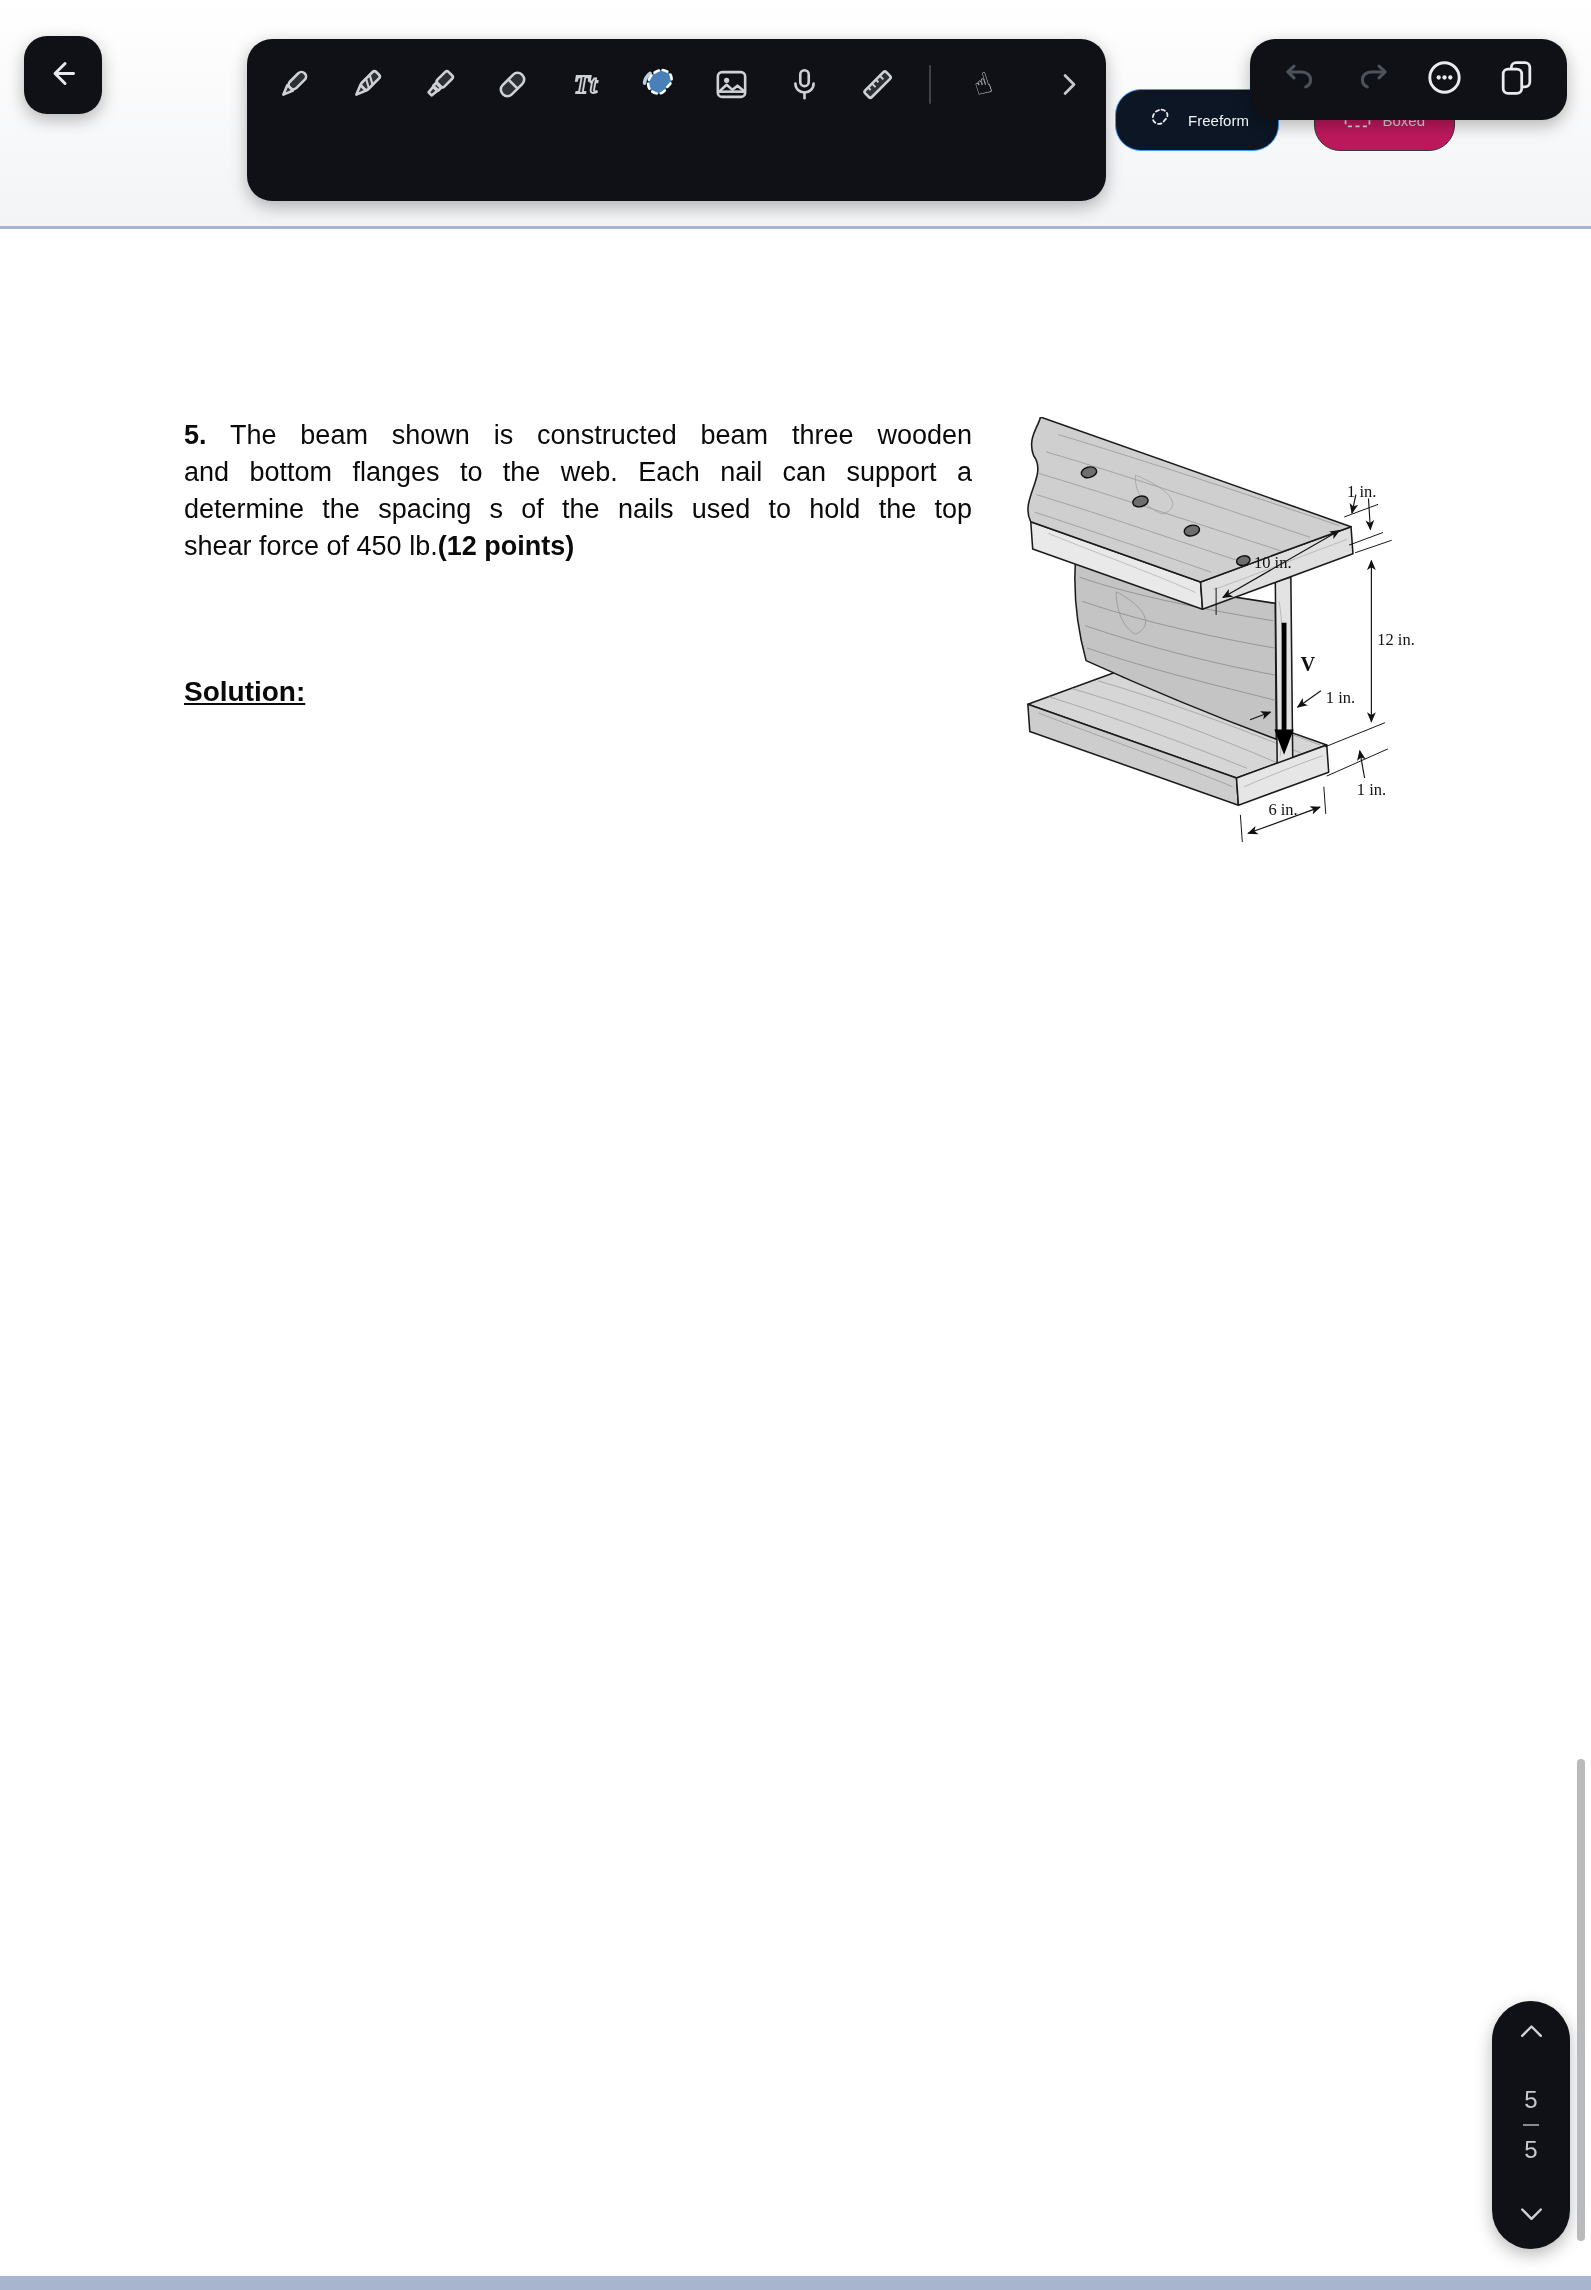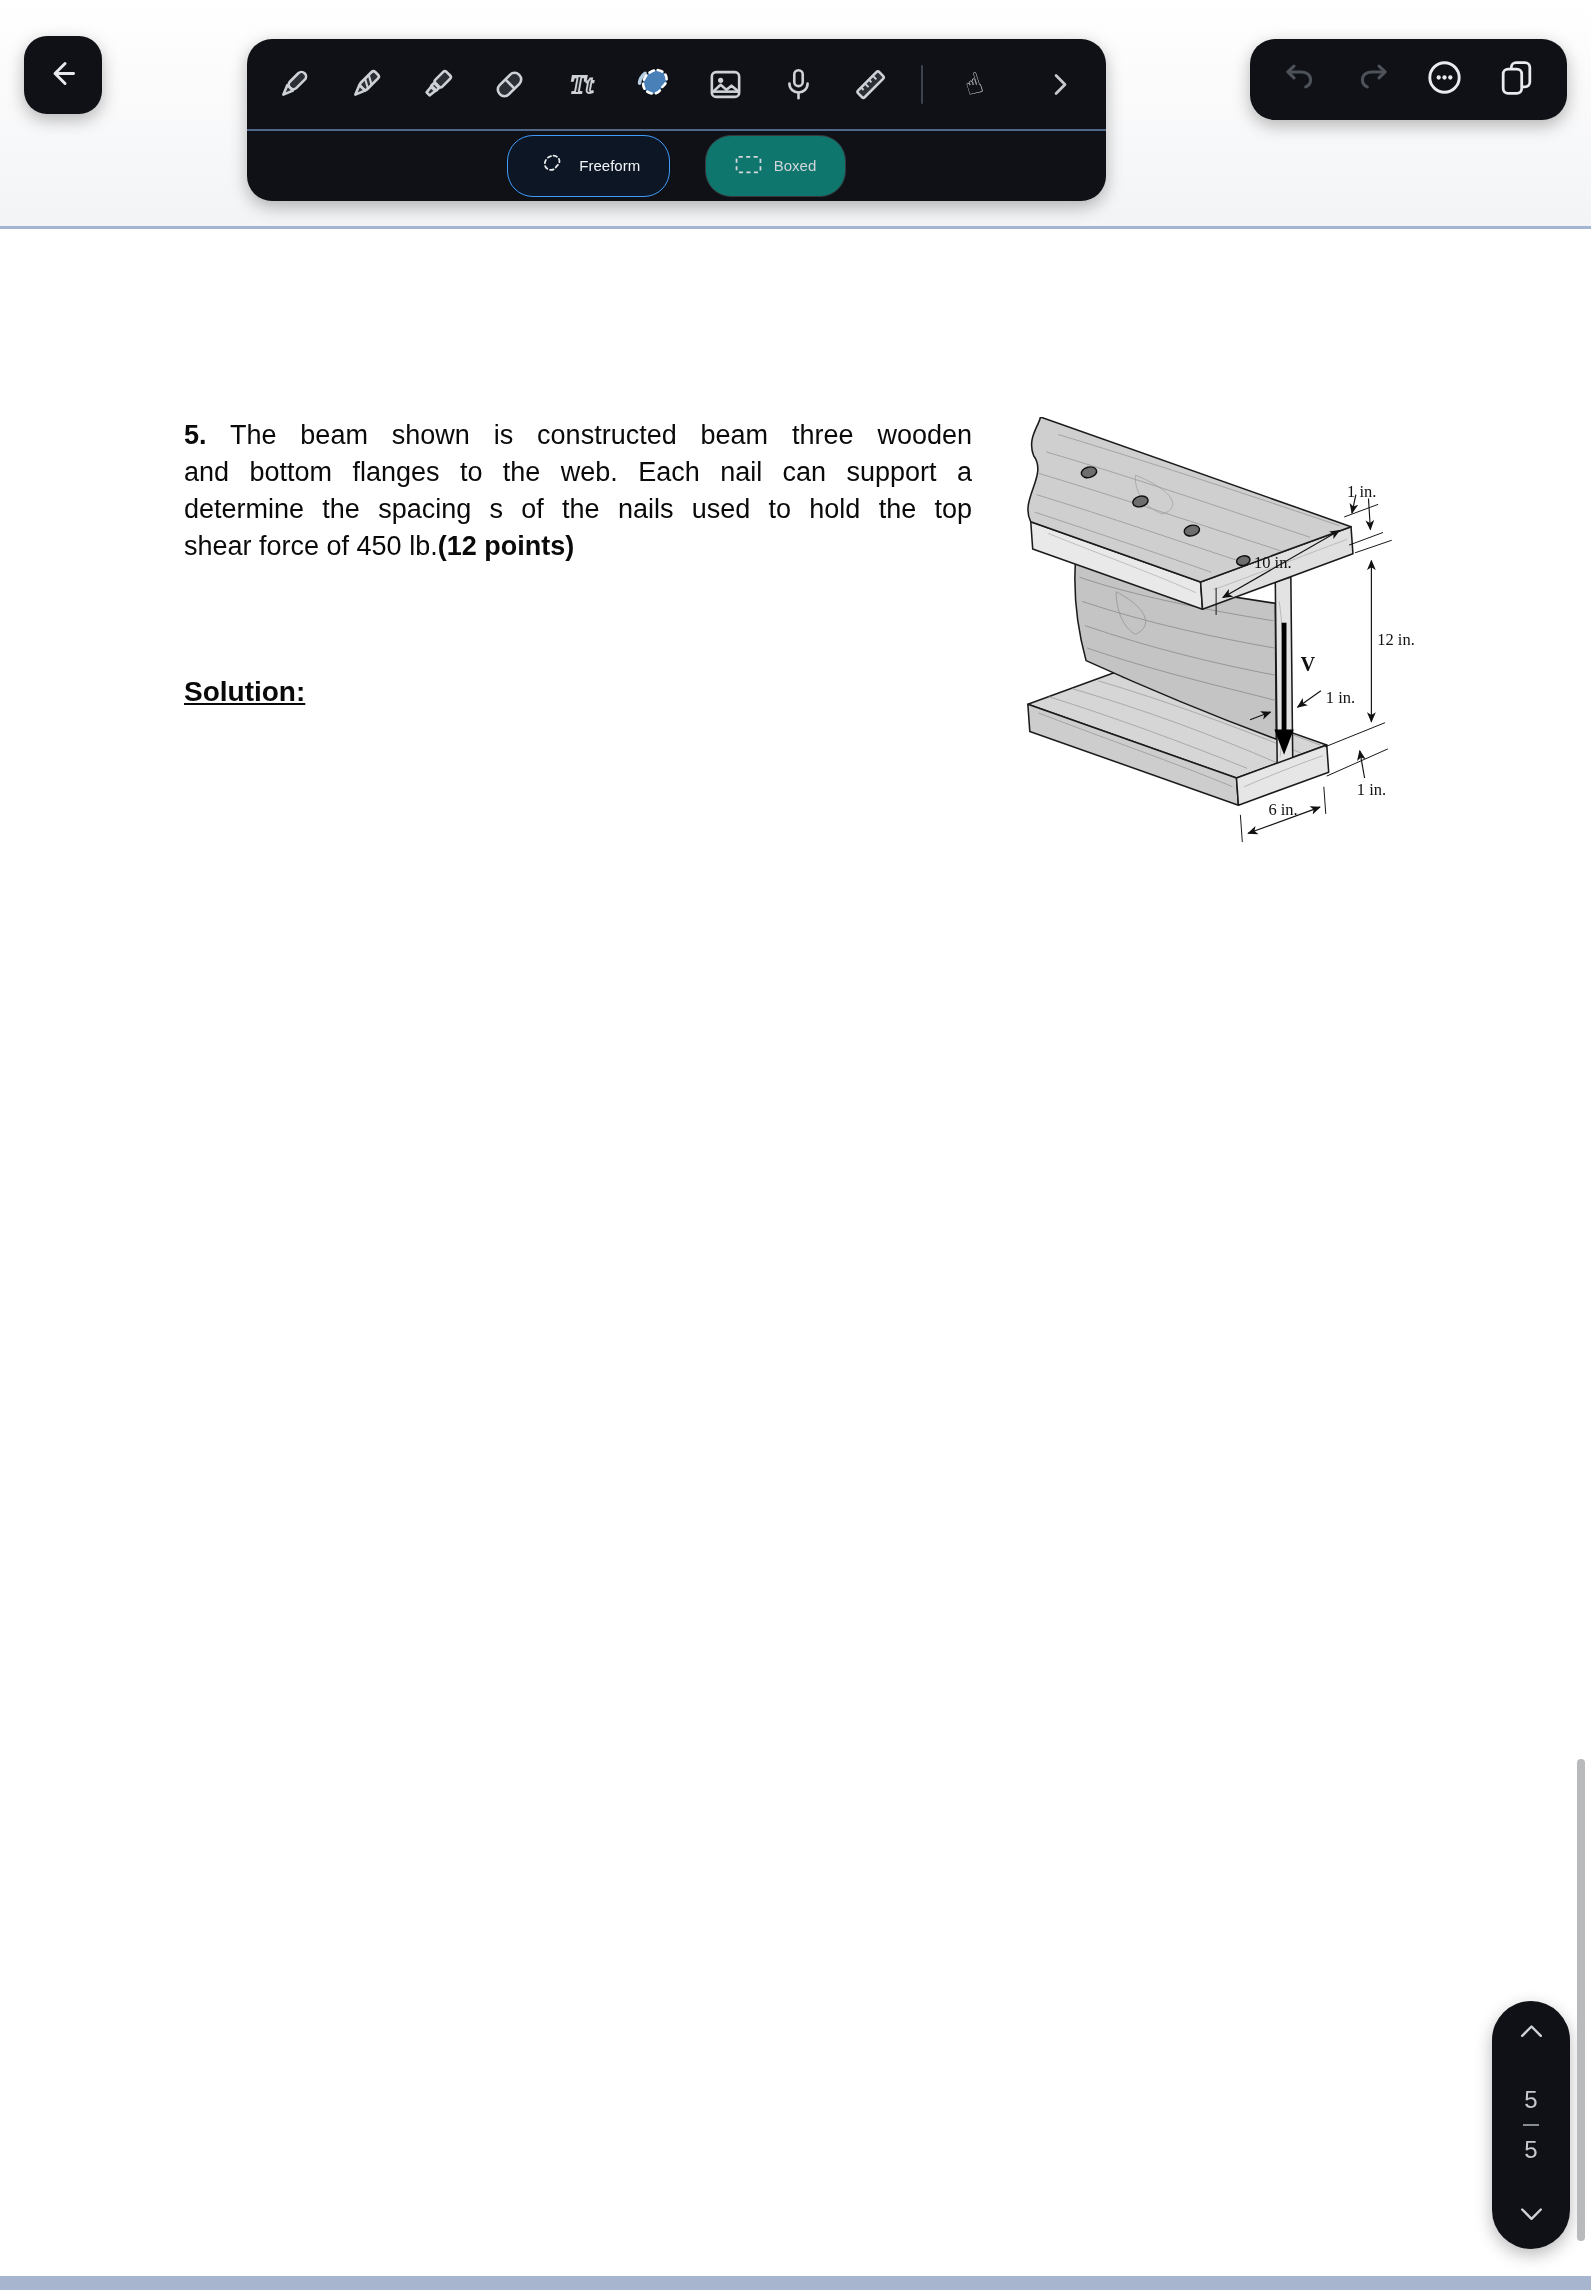--- a/index.html
+++ b/index.html
@@ -12,33 +12,33 @@
   
   .top-strip { position:absolute; left:0; top:0; width:1591px; height:226px;
     background:linear-gradient(180deg,#ffffff 0%,#f3f4f6 100%); }
   .page-divider { position:absolute; left:0; top:226px; width:1591px; height:2.9px;
     background:#a3b5d2; }
   .dark-panel { background:#0f1116; border-radius:23px;
     box-shadow:0 5.8px 17.5px rgba(0,0,0,.28); }
   .back-btn { position:absolute; left:24px; top:36px; width:78px; height:78px;
     display:flex; align-items:center; justify-content:center; cursor:pointer; }
   .toolbar { position:absolute; left:247px; top:39px; width:859px; height:162px;
-    border-radius:25px; display:flex; flex-direction:column; }
+    border-radius:25px; display:flex; }
   .tools-row { height:90px; display:flex; align-items:center; padding:0 25px; gap:30px; }
   .tool { width:43px; height:43px; display:flex; align-items:center;
     justify-content:center; cursor:pointer; border-radius:9.7px; }
   .tool svg { display:block; }
   .tool-divider { width:1.9px; height:39px; background:#3d434c; border-radius:1px; }
   .tool-expand { margin-left:13.6px; }
   .toolbar-line { height:1.9px; background:#50698b; width:100%; }
   .modes-row { flex:1; display:flex; align-items:center; justify-content:center; gap:35px; }
   .mode-pill { height:62px; border-radius:26px; display:flex; align-items:center;
     gap:11.6px; padding:0 29px; cursor:pointer; font-size:15px; }
   .mode-pill.selected { background:#0c1624; border:1.9px solid #3f9bfc; color:#f2f4f7; }
-  .mode-pill.unselected { background:#0f766e; border:1.9px solid #35383f; color:#d3d5da; }
+  .mode-pill.unselected { background:#be185d; border:1.9px solid #35383f; color:#d3d5da; }
   .actions-pill { position:absolute; left:1250px; top:39px; width:317px; height:81px;
     border-radius:25px; display:flex; align-items:center; justify-content:space-evenly; }
   .action-btn { width:43px; height:43px; display:flex; align-items:center;
     justify-content:center; cursor:pointer; }
   
   .problem { position:absolute; left:184px; top:417px; width:788px;
     font-size:27px; line-height:37px; color:#0a0a0a; }
   .pline { text-align:justify; text-align-last:justify; white-space:normal; }
   .pline-last { display:flex; justify-content:flex-start; align-items:baseline; }
   .bold { font-weight:bold; }

